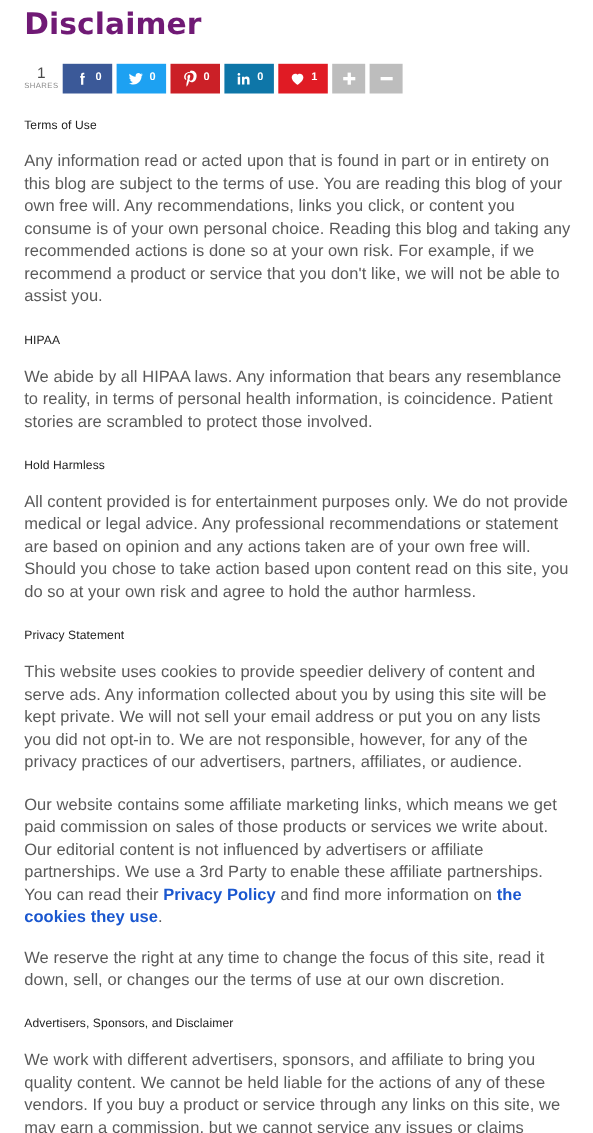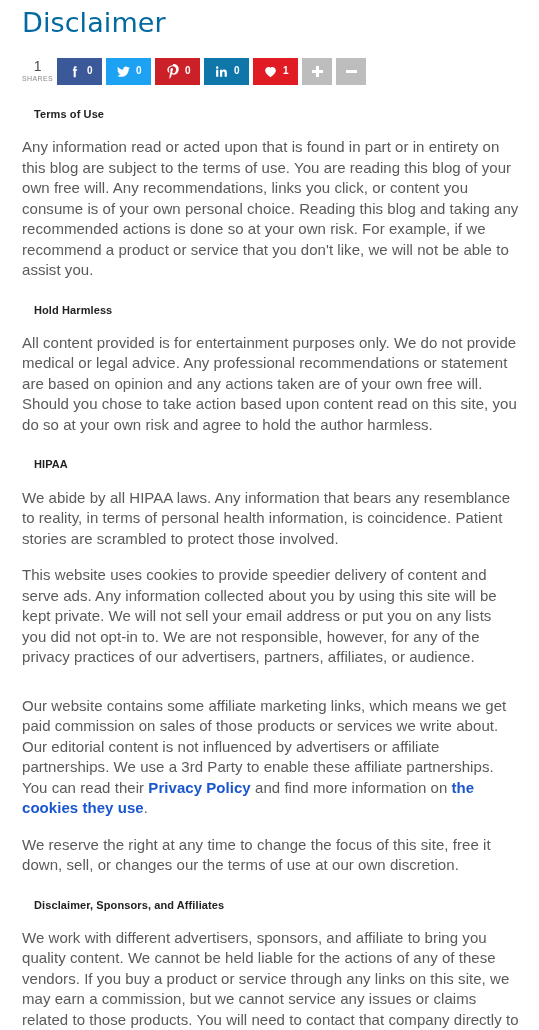--- a/index.html
+++ b/index.html
@@ -22,22 +22,22 @@
     overflow: hidden;
   }
   .content {
     padding: 0 20px 0 22px;
   }
 
   
   .page-title {
     font-family: "DejaVu Sans", sans-serif;
     font-size: 27px;
-    font-weight: 400;
-    color: #0369a1;
+    font-weight: 700;
+    color: #701a75;
     letter-spacing: 0.1px;
     margin: 6px 0 0 0;
     line-height: 1.25;
   }
 
   
   .share-bar {
     display: flex;
     align-items: stretch;
     margin: 18px 0 0 0;
@@ -111,34 +111,34 @@
     left: 0; top: 4px; width: 11px; height: 3px;
   }
   .share-btn.sq.plus .plusminus::after {
     left: 4px; top: 0; width: 3px; height: 11px;
   }
 
   
   .section { margin: 0; }
   .section-heading {
     font-size: 11px;
-    font-weight: 700;
+    font-weight: 400;
     color: #222222;
-    margin: 22px 0 0 12px;
+    margin: 22px 0 0 0;
     line-height: 1.3;
     letter-spacing: 0.1px;
   }
   .section-body {
     font-size: 15px;
     line-height: 20.5px;
     color: #5a5a5a;
     margin: 16px 0 0 0;
     letter-spacing: 0.05px;
   }
-  .section-body + .section-body { margin-top: 28px; }
+  .section-body + .section-body { margin-top: 18px; }
   a.inline-link {
     color: #1a57cf;
     font-weight: 700;
     text-decoration: none;
   }
 </style>
 </head>
 <body>
 
 <div class="page">
@@ -198,34 +198,35 @@
           <span class="plusminus"></span>
         </div>
       </div>
 
     <div id="sections-root">
         <div class="section">
           <div class="section-heading">Terms of Use</div>
           <p class="section-body">Any information read or acted upon that is found in part or in entirety on this blog are subject to the terms of use. You are reading this blog of your own free will. Any recommendations, links you click, or content you consume is of your own personal choice. Reading this blog and taking any recommended actions is done so at your own risk. For example, if we recommend a product or service that you don't like, we will not be able to assist you.</p>
         </div>
         <div class="section">
+          <div class="section-heading">HIPAA</div>
+          <p class="section-body">We abide by all HIPAA laws. Any information that bears any resemblance to reality, in terms of personal health information, is coincidence. Patient stories are scrambled to protect those involved.</p>
+        </div>
+        <div class="section">
           <div class="section-heading">Hold Harmless</div>
           <p class="section-body">All content provided is for entertainment purposes only. We do not provide medical or legal advice. Any professional recommendations or statement are based on opinion and any actions taken are of your own free will. Should you chose to take action based upon content read on this site, you do so at your own risk and agree to hold the author harmless.</p>
         </div>
         <div class="section">
-          <div class="section-heading">HIPAA</div>
-          <p class="section-body">We abide by all HIPAA laws. Any information that bears any resemblance to reality, in terms of personal health information, is coincidence. Patient stories are scrambled to protect those involved.</p>
-        </div>
-        <div class="section">
+          <div class="section-heading">Privacy Statement</div>
           <p class="section-body">This website uses cookies to provide speedier delivery of content and serve ads. Any information collected about you by using this site will be kept private. We will not sell your email address or put you on any lists you did not opt-in to. We are not responsible, however, for any of the privacy practices of our advertisers, partners, affiliates, or audience.</p>
           <p class="section-body"><span>Our website contains some affiliate marketing links, which means we get paid commission on sales of those products or services we write about. Our editorial content is not influenced by advertisers or affiliate partnerships. We use a 3rd Party to enable these affiliate partnerships. You can read their </span><a class="inline-link" href="#">Privacy Policy</a><span> and find more information on </span><a class="inline-link" href="#">the cookies they use</a><span>.</span></p>
         </div>
         <div class="section">
-          <p class="section-body">We reserve the right at any time to change the focus of this site, free it down, sell, or changes our the terms of use at our own discretion.</p>
-        </div>
-        <div class="section">
-          <div class="section-heading">Disclaimer, Sponsors, and Affiliates</div>
+          <p class="section-body">We reserve the right at any time to change the focus of this site, read it down, sell, or changes our the terms of use at our own discretion.</p>
+        </div>
+        <div class="section">
+          <div class="section-heading">Advertisers, Sponsors, and Disclaimer</div>
           <p class="section-body">We work with different advertisers, sponsors, and affiliate to bring you quality content. We cannot be held liable for the actions of any of these vendors. If you buy a product or service through any links on this site, we may earn a commission, but we cannot service any issues or claims related to those products. You will need to contact that company directly to resolve any disputes. We will not be able to assist.</p>
         </div>
       </div>
 
   </div>
 </div>
 
 </body></html>

